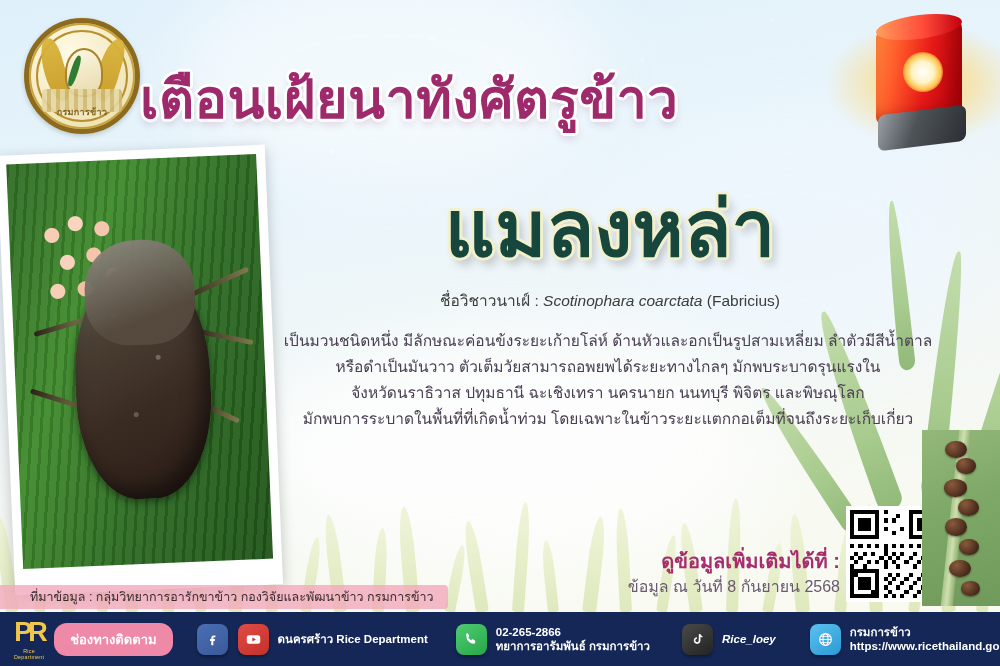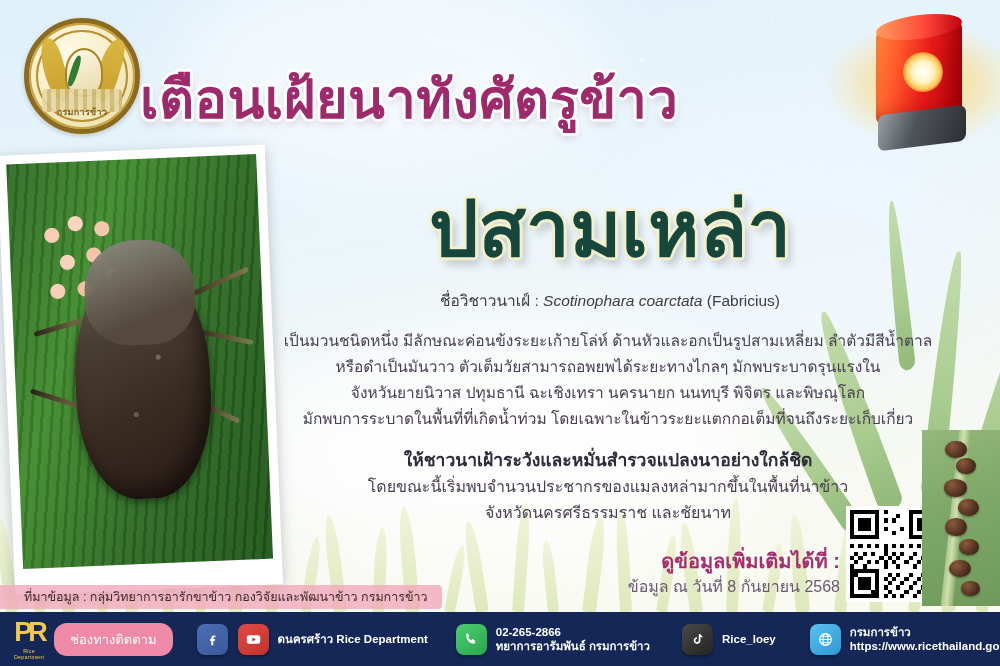--- a/index.html
+++ b/index.html
@@ -129,31 +129,31 @@
   
   #stalk{position:absolute;right:0;top:430px;width:78px;height:176px;overflow:hidden;
     background:linear-gradient(160deg,#93b87a 0%,#7ea867 45%,#6f9a5b 100%);}
   #stalk .bugdot{position:absolute;border-radius:48%;
     background:radial-gradient(circle at 34% 30%,#8a5a3c,#472a1b 70%);box-shadow:0 1px 2px rgba(0,0,0,.4);}
   #stalk .stem{position:absolute;left:36%;top:-4%;width:16%;height:108%;
     background:linear-gradient(90deg,#a8c58b,#cfe0ae 45%,#8fae72);transform:rotate(6deg);}
 
   
   #source{position:absolute;left:0;top:585px;height:24px;display:flex;align-items:center;
-    padding:0 14px 0 24px;background:rgba(243,169,187,.80);
+    padding:0 14px 0 30px;background:rgba(243,169,187,.80);
     font-size:12.5px;color:#3a2a30;border-radius:0 4px 4px 0;}
 
   
   #footer{position:absolute;left:0;bottom:0;width:1000px;height:54px;background:#142756;
     display:flex;align-items:center;color:#ffffff;}
   #footer .cell{display:flex;align-items:center;height:100%;}
   #prlogo{margin-left:14px;width:52px;text-align:center;color:#f2c84b;}
   #prlogo .mark{font-size:27px;font-weight:bold;letter-spacing:-4px;line-height:1;}
   #prlogo .cap{font-size:5.4px;letter-spacing:.2px;margin-top:2px;}
-  #follow{margin-left:10px;background:#ef89a8;color:#ffffff;font-size:13px;font-weight:normal;
+  #follow{margin-left:10px;background:#ef89a8;color:#ffffff;font-size:13px;font-weight:bold;
     border-radius:13px;padding:6px 16px;white-space:nowrap;}
   .sico{width:31px;height:31px;border-radius:8px;display:flex;align-items:center;justify-content:center;
     margin-left:10px;box-shadow:0 2px 3px rgba(0,0,0,.35);flex:none;}
   .sico.fb{background:linear-gradient(145deg,#4a6fb5,#3b5998);}
   .sico.yt{background:linear-gradient(145deg,#e04b45,#c4302b);}
   .sico.ph{background:linear-gradient(145deg,#4ecb71,#27a84a);}
   .sico.tk{background:linear-gradient(145deg,#4a4a4a,#232323);}
   .sico.web{background:linear-gradient(145deg,#5cc0ee,#2b9ad6);}
   .flab{font-size:11.5px;font-weight:bold;margin-left:9px;line-height:14px;white-space:nowrap;}
   .flab .l2{font-weight:bold;}
@@ -233,40 +233,35 @@
   <div id="siren">
     <div class="glow"></div>
     <div class="dome"></div>
     <div class="domeTop"></div>
     <div class="hot"></div>
     <div class="base"></div>
   </div>
 
   <div id="title">เตือนเฝ้ยนาทังศัตรูข้าว</div>
 
-  <div id="subject">ปสามเหล่า</div>
+  <div id="subject">แมลงหล่า</div>
 
   <div id="sciname">
     <span>ชื่อวิชาวนาเฝ์ :</span>
     <i>Scotinophara coarctata</i>
     <span>(Fabricius)</span>
   </div>
 
   <div id="body">
     <div>เป็นมวนชนิดหนึ่ง มีลักษณะค่อนข้งระยะเก้ายโล่ห์ ด้านหัวและอกเป็นรูปสามเหลี่ยม ลำตัวมีสีน้ำตาล</div>
     <div>หรือดำเป็นมันวาว ตัวเต็มวัยสามารถอพยพได้ระยะทางไกลๆ มักพบระบาดรุนแรงใน</div>
-    <div>จังหวันยายนิวาส ปทุมธานี ฉะเชิงเทรา นครนายก นนทบุรี พิจิตร และพิษณุโลก</div>
+    <div>จังหวัดนราธิวาส ปทุมธานี ฉะเชิงเทรา นครนายก นนทบุรี พิจิตร และพิษณุโลก</div>
     <div>มักพบการระบาดในพื้นที่ที่เกิดน้ำท่วม โดยเฉพาะในข้าวระยะแตกกอเต็มที่จนถึงระยะเก็บเกี่ยว</div>
   </div>
 
-  <div id="cta">
-    <div class="strong">ให้ชาวนาเฝ้าระวังและหมั่นสำรวจแปลงนาอย่างใกล้ชิด</div>
-    <div class="sub">โดยขณะนี้เริ่มพบจำนวนประชากรของแมลงหล่ามากขึ้นในพื้นที่นาข้าว</div>
-    <div class="sub">จังหวัดนครศรีธรรมราช และชัยนาท</div>
-  </div>
 
   <div id="moreinfo">
     <div class="hd">ดูข้อมูลเพิ่มเติมได้ที่ :</div>
     <div class="dt">ข้อมูล ณ วันที่ 8 กันยายน 2568</div>
   </div>
 
   <div id="qr">
     <div class="grid">
       <i style="grid-area:1/1/8/2"></i>
         <i style="grid-area:1/1/2/8"></i>
@@ -429,21 +424,21 @@
         <svg width="16" height="16" viewBox="0 0 24 24" aria-hidden="true">
             <path fill="#ffffff" d="M6.6 3.5c.6 0 1.1.3 1.4.9l1.3 2.6c.3.6.1 1.3-.4 1.7l-1 .8c.9 1.9 2.5 3.5 4.4 4.4l.8-1c.4-.5 1.1-.7 1.7-.4l2.6 1.3c.6.3.9.8.9 1.4v2c0 1-.8 1.8-1.8 1.8C9.6 19 5 14.4 4.8 5.3c0-1 .8-1.8 1.8-1.8z"></path>
           </svg>
       </div>
       <div class="flab">
         <div>02-265-2866</div>
         <div class="l2">ทยาการอารัมพันธ์ กรมการข้าว</div>
       </div>
     </div>
 
-    <div class="cell" style="margin-left:22px;">
+    <div class="cell" style="margin-left:22px;font-style:italic;">
       <div class="sico tk">
         <svg width="15" height="15" viewBox="0 0 24 24" aria-hidden="true">
             <path fill="#ffffff" d="M14.2 3h2.5c.2 1.7 1.3 3 3.1 3.2v2.5c-1.2 0-2.3-.4-3.1-1v5.9c0 3.1-2.4 5.4-5.3 5.4S6 16.7 6 13.6c0-2.9 2.2-5.2 5.1-5.3v2.6c-1.4.1-2.5 1.2-2.5 2.7 0 1.5 1.2 2.7 2.7 2.7s2.6-1.2 2.6-2.8z"></path>
           </svg>
       </div>
       <div class="flab">Rice_loey</div>
     </div>
 
     <div class="cell" style="margin-left:24px;">
       <div class="sico web">

